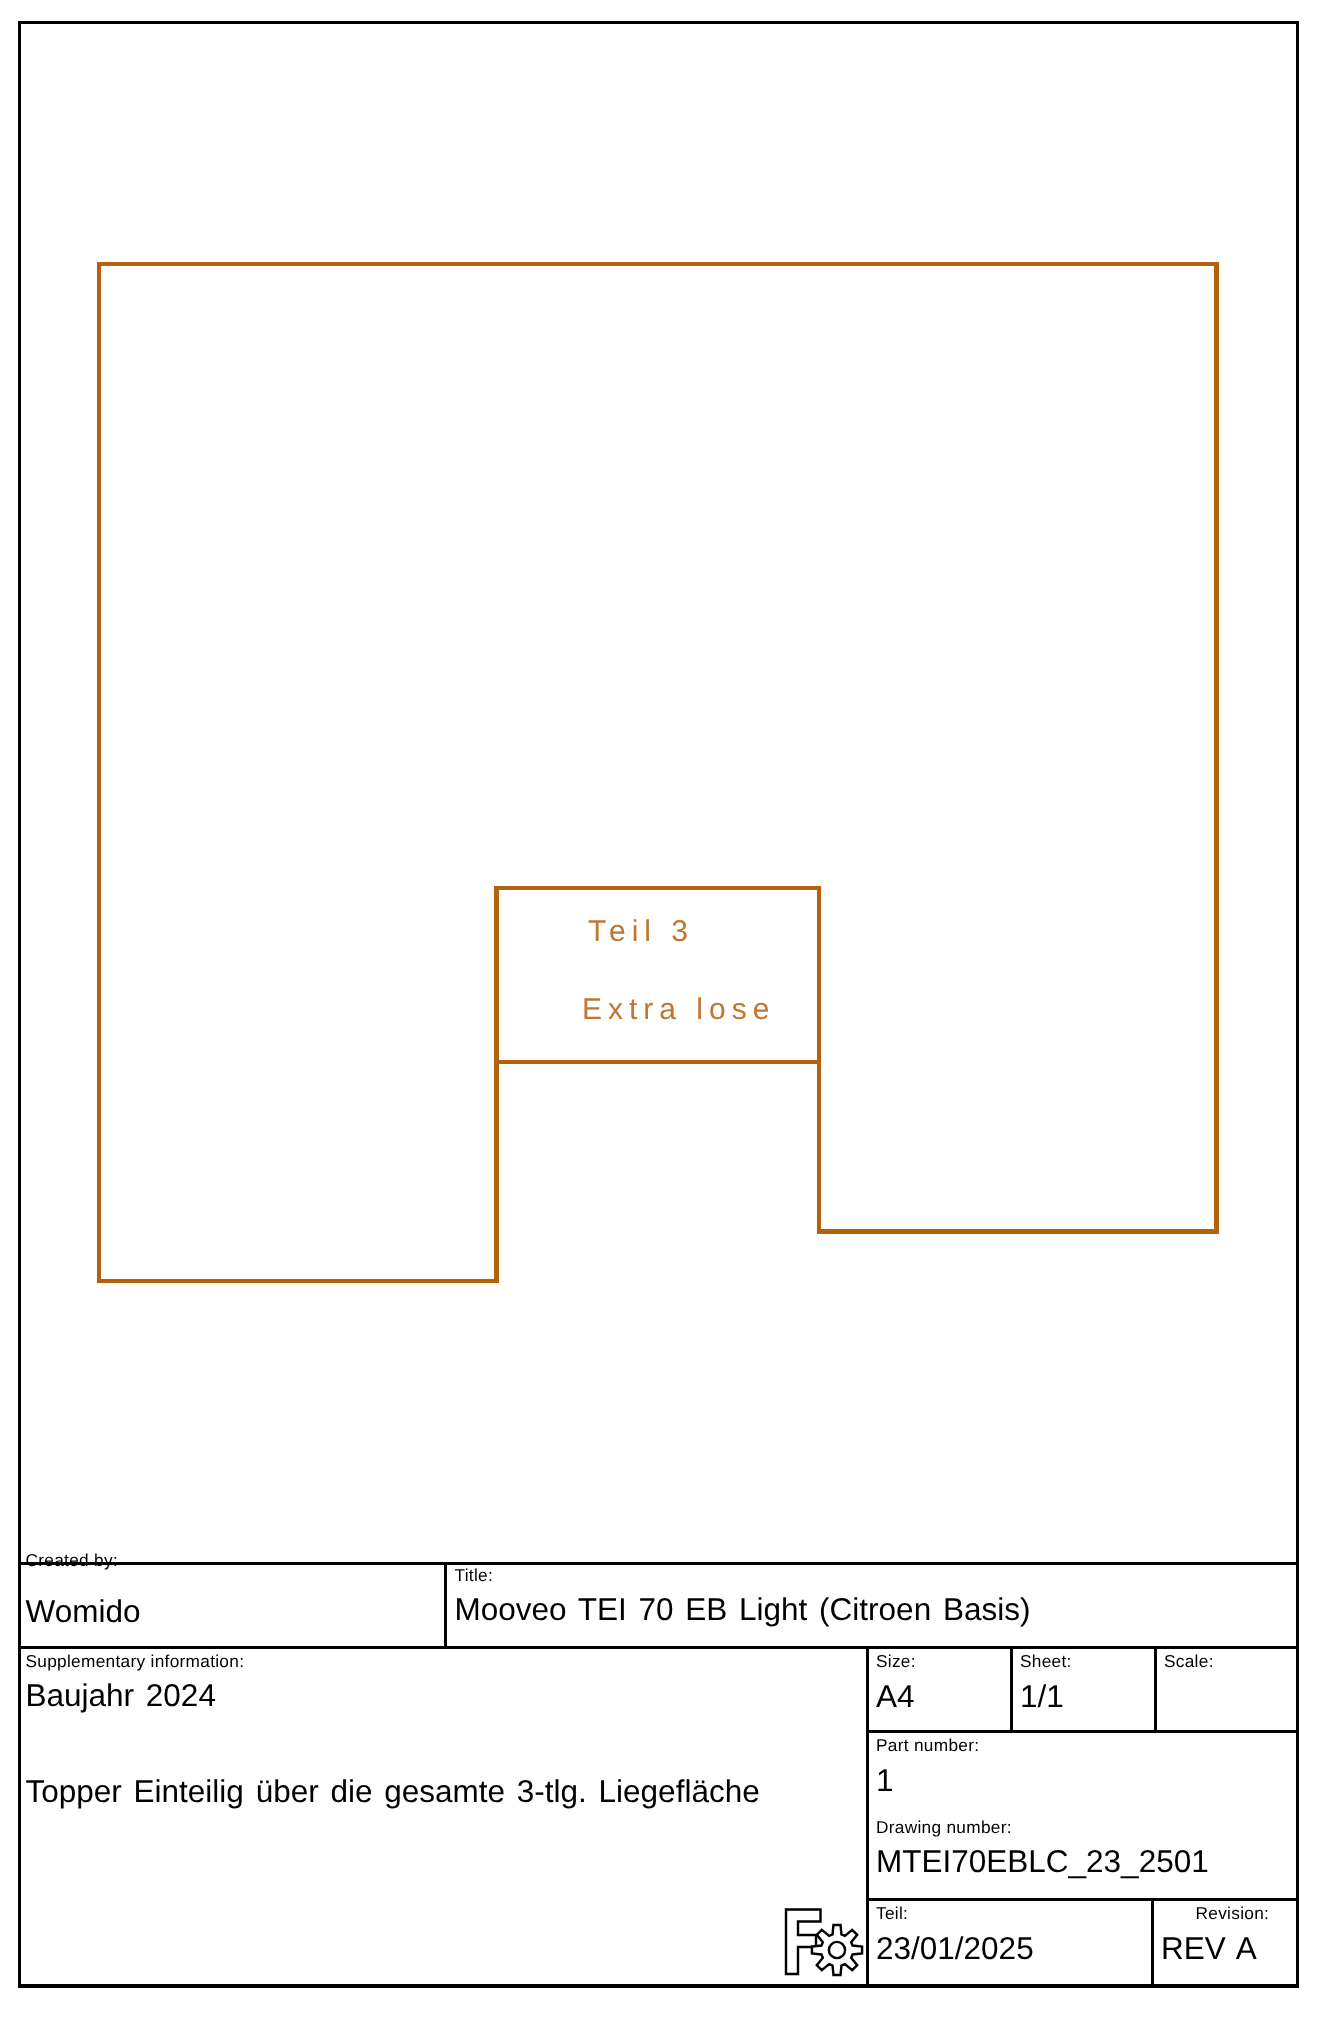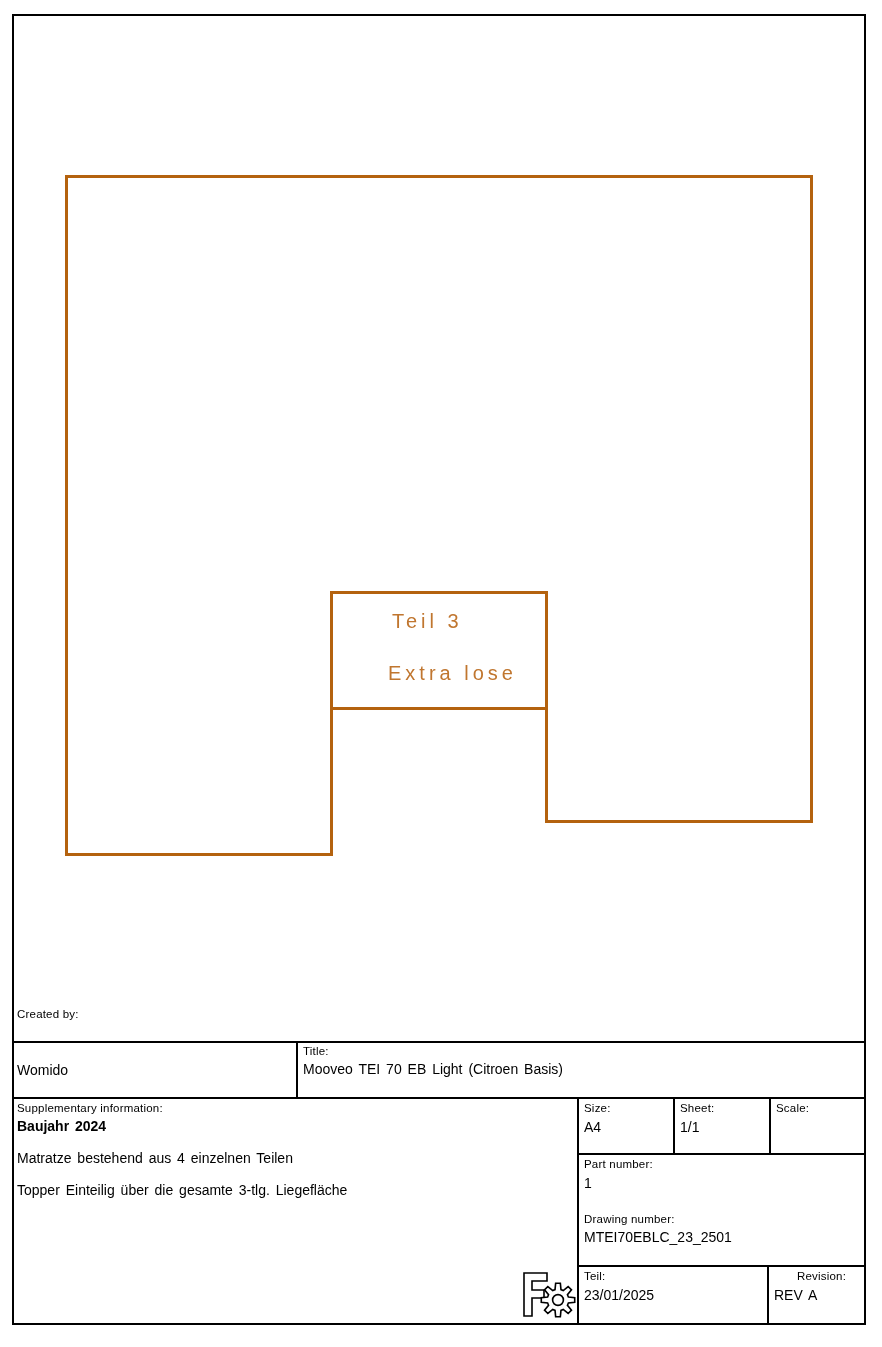--- a/index.html
+++ b/index.html
@@ -19,21 +19,21 @@
   .lbl {
     position: absolute;
     font-size: 11.5px;
     line-height: 1.1;
     color: #000;
     white-space: nowrap;
     letter-spacing: 0.2px;
   }
   .val {
     position: absolute;
-    font-size: 14px;
+    font-size: 21px;
     line-height: 1.1;
     color: #000;
     white-space: nowrap;
     word-spacing: 2px;
   }
   .annot {
     position: absolute;
     font-size: 20px;
     line-height: 1.1;
     color: var(--annot, #c0762f);
@@ -81,29 +81,28 @@
           L-2.2 -7.69 L-1.74 -12.38 L1.74 -12.38 L2.2 -7.69
           L3.88 -7 L7.52 -9.98 L9.98 -7.52 L7 -3.88 Z"></path>
         <circle r="4" stroke-width="1.2"></circle>
       </g>
     </g>
   </svg>
 
   <div class="annot" style="left:392px; top:610px;">Teil 3</div>
   <div class="annot" style="left:388px; top:662px;">Extra lose</div>
 
-  <div class="lbl" style="left:17px; top:1008px;">Created by:</div>
+  <div class="lbl" style="left:17px; top:1035px;">Created by:</div>
   <div class="val" style="left:17px; top:1063px;">Womido</div>
 
   <div class="lbl" style="left:303px; top:1045px;">Title:</div>
   <div class="val" style="left:303px; top:1062px;">Mooveo TEI 70 EB Light (Citroen Basis)</div>
 
   <div class="lbl" style="left:17px; top:1102px;">Supplementary information:</div>
-  <div class="val" style="left:17px; top:1119px;font-weight:bold;">Baujahr 2024</div>
-  <div class="val" style="left:17px; top:1151px;">Matratze bestehend aus 4 einzelnen Teilen</div>
+  <div class="val" style="left:17px; top:1119px;">Baujahr 2024</div>
   <div class="val" style="left:17px; top:1183px;">Topper Einteilig über die gesamte 3-tlg. Liegefläche</div>
 
   <div class="lbl" style="left:584px; top:1102px;">Size:</div>
   <div class="val" style="left:584px; top:1120px;">A4</div>
   <div class="lbl" style="left:680px; top:1102px;text-align:center;">Sheet:</div>
   <div class="val" style="left:680px; top:1120px;">1/1</div>
   <div class="lbl" style="left:776px; top:1102px;">Scale:</div>
   <div class="val" style="left:776px; top:1120px;"></div>
 
   <div class="lbl" style="left:584px; top:1158px;">Part number:</div>

